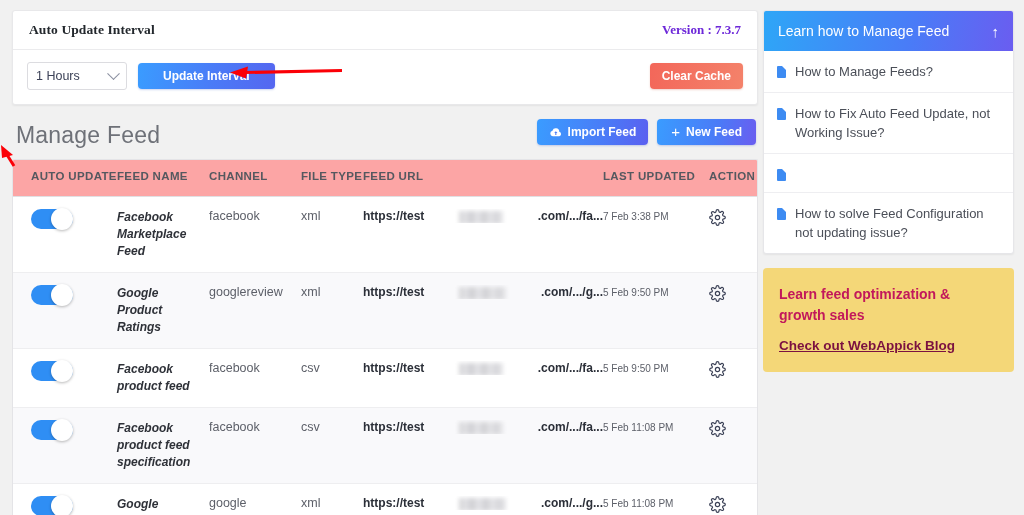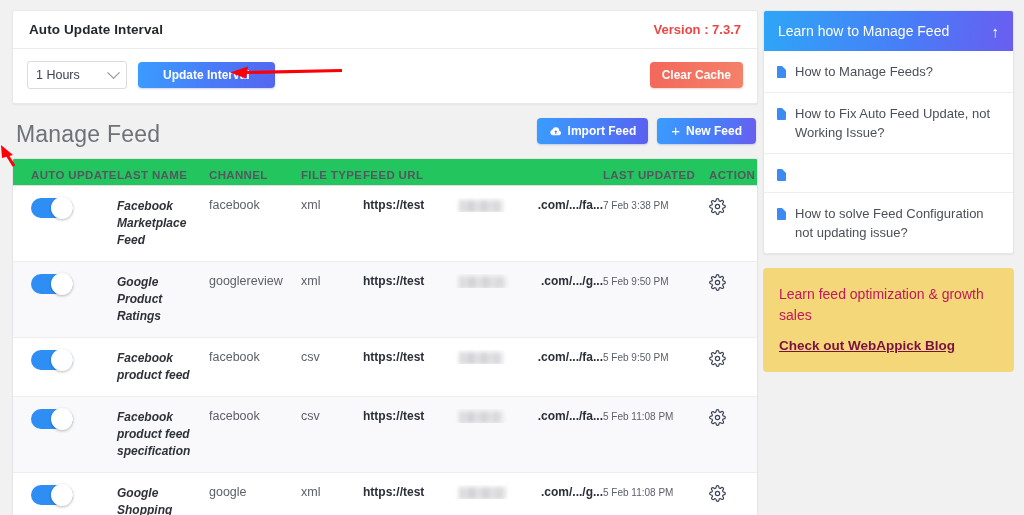--- a/index.html
+++ b/index.html
@@ -25,26 +25,27 @@
   .interval-card {
     background: #ffffff;
     border: 1px solid #e8e8ea;
     border-radius: 3px;
     box-shadow: 0 1px 2px rgba(0,0,0,0.06);
   }
   .interval-head {
     display: flex; align-items: center; justify-content: space-between;
     padding: 11px 16px 11px 16px;
     border-bottom: 1px solid #ebebed;
+    font-family: Liberation Serif, serif;
   }
   .interval-title {
     font-size: 13.5px; font-weight: bold; color: #23282d; letter-spacing: .1px;
   }
   .version-label {
-    font-size: 13px; font-weight: bold; color: #ef4444;
+    font-size: 13px; font-weight: bold; color: #6d28d9;
   }
   .interval-body {
     display: flex; align-items: center; justify-content: space-between;
     padding: 12px 14px 14px 14px;
   }
   .interval-left { display: flex; align-items: center; }
 
   .select-box {
     position: relative;
     width: 100px; height: 28px;
@@ -118,27 +119,27 @@
     border-bottom: none;
     border-radius: 2px 2px 0 0;
     overflow: hidden;
   }
   table.feed-table {
     width: 100%;
     border-collapse: collapse;
     table-layout: fixed;
   }
   table.feed-table thead th {
-    background: #22c55e;
+    background: #fca5a5;
     color: #55585f;
     font-size: 11.5px;
     font-weight: bold;
     letter-spacing: .35px;
     text-align: left;
-    padding: 10px 0 4px 0;
+    padding: 10px 0 14px 0;
     border-bottom: 1px solid #e0e0e3;
     white-space: nowrap;
   }
   table.feed-table tbody td {
     padding: 12px 0 12px 0;
     font-size: 12.5px;
     color: #5d6069;
     vertical-align: top;
     border-bottom: 1px solid #eeeef0;
   }
@@ -241,21 +242,21 @@
   }
 
   .promo-card {
     margin-top: 14px;
     background: #f4d778;
     border-radius: 4px;
     padding: 16px 16px 18px 16px;
   }
   .promo-title {
     color: #c2185b;
-    font-size: 14px; font-weight: normal;
+    font-size: 14px; font-weight: bold;
     line-height: 21px;
     margin-bottom: 10px;
   }
   .promo-link {
     color: #7b1140;
     font-size: 13.5px; font-weight: bold;
     text-decoration: underline;
     cursor: pointer;
   }
 
@@ -303,21 +304,21 @@
           <span>New Feed</span>
         </button>
       </div>
     </div>
 
     <div class="table-wrap">
       <table class="feed-table">
         <thead>
           <tr>
             <th class="col-auto">AUTO UPDATE</th>
-            <th class="col-name">LAST NAME</th>
+            <th class="col-name">FEED NAME</th>
             <th class="col-chan">CHANNEL</th>
             <th class="col-type">FILE TYPE</th>
             <th class="col-url">FEED URL</th>
             <th class="col-upd">LAST UPDATED</th>
             <th class="col-act">ACTION</th>
           </tr>
         </thead>
         <tbody id="feed-tbody">
             <tr>
               <td class="col-auto"><span class="toggle"><span class="knob"></span></span></td>

